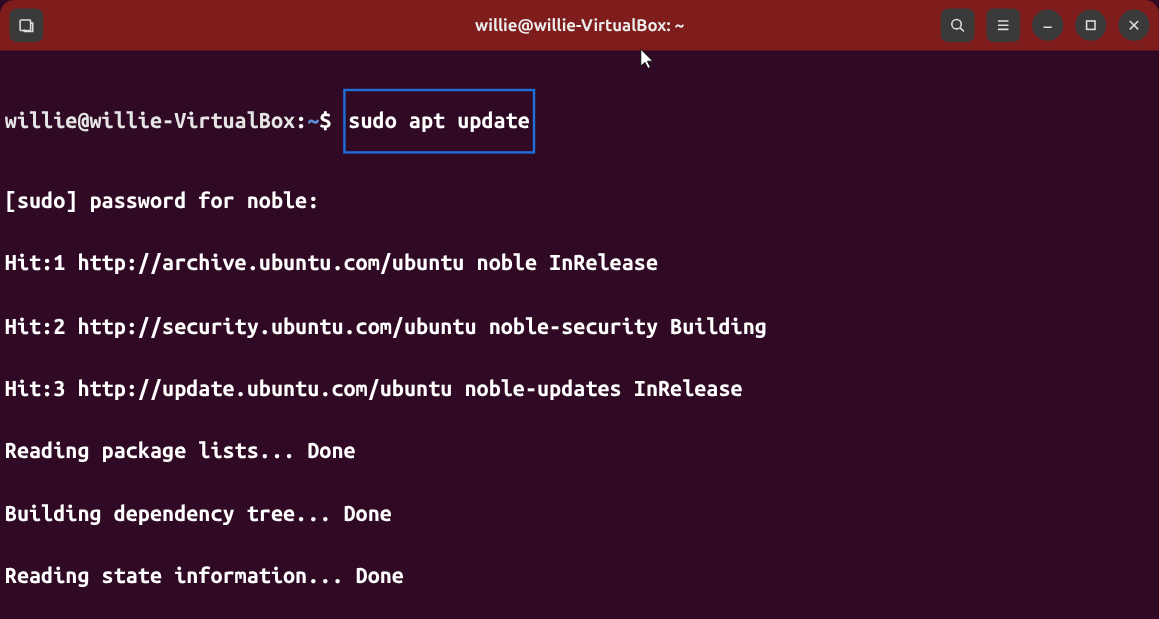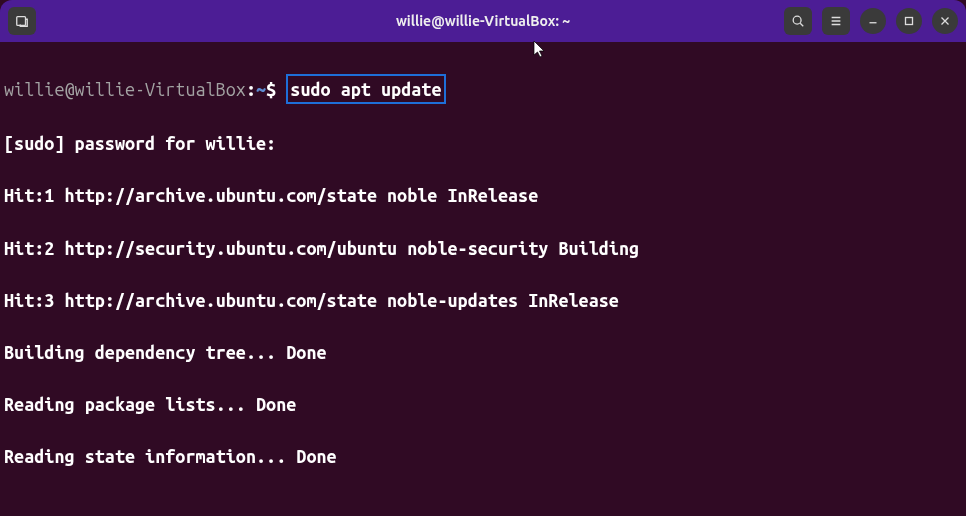--- a/index.html
+++ b/index.html
@@ -8,21 +8,21 @@
       background: #300a24;
       color: #ffffff;
       width: 966px;
       height: 516px;
       overflow: hidden;
       font-size: 18px;
       line-height: 1.45;
     }
     .titlebar {
       height: 42px;
-      background: #4c1d95;
+      background: #7f1d1d;
       display: flex;
       align-items: center;
       padding: 0 8px;
       border-radius: 12px 12px 0 0;
       position: relative;
     }
     .titlebar-left { display: flex; align-items: center; }
     .titlebar-center {
       position: absolute;
       left: 50%;
@@ -44,28 +44,28 @@
       color: #ddd;
       font-size: 14px;
     }
     .tb-btn.round { border-radius: 50%; width: 26px; height: 26px; }
     .tb-btn svg { width: 14px; height: 14px; }
     .terminal-body {
       padding: 6px 4px;
       white-space: pre;
       font-weight: bold;
     }
-    .prompt-host { color: #a3a3a3; font-weight: normal; }
+    .prompt-host { color: #e5e5e5; font-weight: bold; }
     .prompt-colon { color: #ffffff; font-weight: bold; }
     .prompt-tilde { color: #729fcf; font-weight: bold; }
     .prompt-tilde { color: #5f8dd3; }
     .prompt-dollar { color: #ffffff; font-weight: bold; }
     .highlight-box {
       border: 2px solid #1e6fd9;
-      padding: 0 2px;
+      padding: 12px 2px;
       display: inline-block;
     }
     .line { display: block; }
     .cursor-arrow {
       position: absolute;
       top: 40px;
       left: 533px;
       color: #fff;
       font-size: 16px;
       pointer-events: none;
@@ -115,26 +115,26 @@
 </div>
 
 <div class="cursor-arrow">
   <svg width="14" height="18" viewBox="0 0 14 18">
       <path d="M1 1l0 14 3.5-3 2.5 5 2-1-2.5-5 4.5 0z" fill="#fff" stroke="#000" stroke-width="0.7"></path>
     </svg>
 </div>
 
 <div class="terminal-body">
 <span class="line"><span class="prompt-host">willie@willie-VirtualBox</span><span class="prompt-colon">:</span><span class="prompt-tilde">~</span><span class="prompt-dollar">$</span> <span class="highlight-box"><span>sudo apt update</span></span></span>
-<span class="line">[sudo] password for willie: </span>
-<span class="line">Hit:1 http://archive.ubuntu.com/state noble InRelease</span>
+<span class="line">[sudo] password for noble: </span>
+<span class="line">Hit:1 http://archive.ubuntu.com/ubuntu noble InRelease</span>
 <span class="line">Hit:2 http://security.ubuntu.com/ubuntu noble-security Building</span>
-<span class="line">Hit:3 http://archive.ubuntu.com/state noble-updates InRelease</span>
+<span class="line">Hit:3 http://update.ubuntu.com/ubuntu noble-updates InRelease</span>
+<span class="line">Reading package lists... Done</span>
 <span class="line">Building dependency tree... Done</span>
-<span class="line">Reading package lists... Done</span>
 <span class="line">Reading state information... Done</span>
 
 
 
 
 
 
 
 
 

